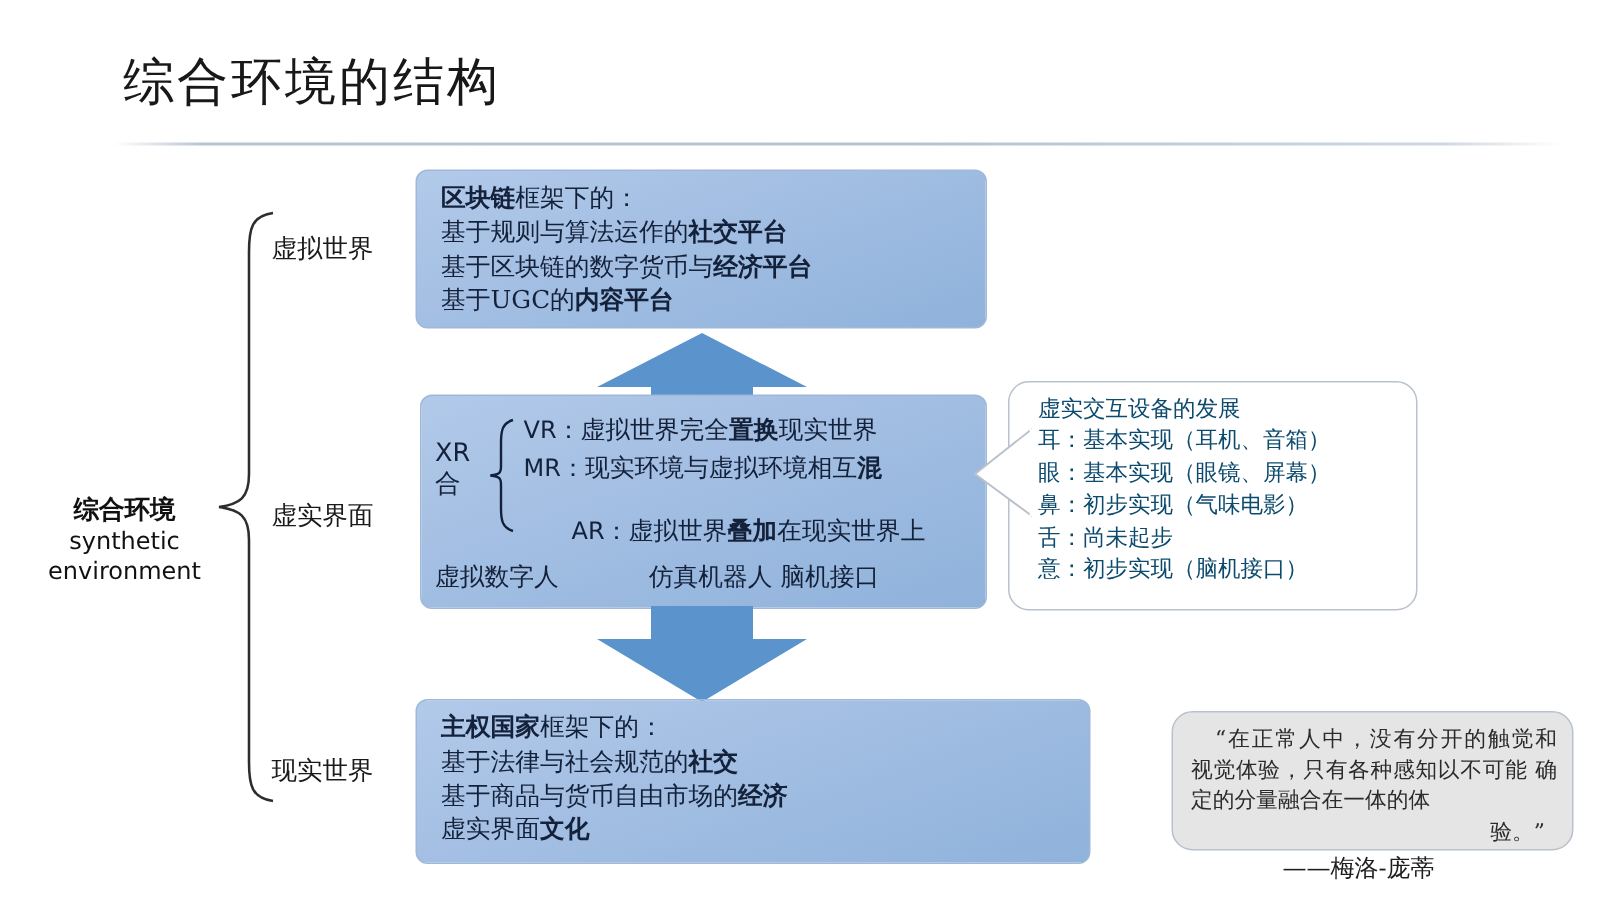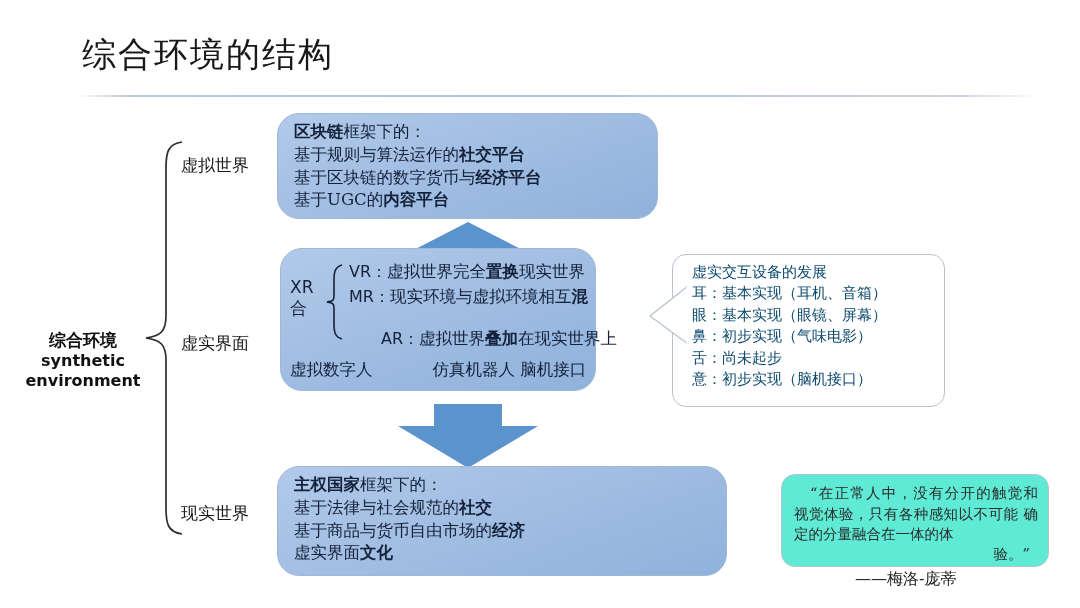--- a/index.html
+++ b/index.html
@@ -30,44 +30,44 @@
   #root-label {
     position: absolute; left: 22px; top: 330px; width: 122px;
     text-align: center; line-height: 1.24; color: #111;
   }
   #root-label .cn {
     font-family: "DejaVu Serif", "Liberation Serif", serif;
     font-size: 17px; font-weight: 700;
   }
   #root-label .en {
     font-family: "DejaVu Sans", "Liberation Sans", sans-serif;
-    font-size: 16px; font-weight: 700;
+    font-size: 16px; font-weight: 400;
   }
 
   
   .tier-label {
     position: absolute;
     font-family: "DejaVu Serif", "Liberation Serif", serif;
     font-size: 17px; color: #1a1a1a; white-space: nowrap;
   }
   #tier-0 { left: 181px; top: 154px; }
   #tier-1 { left: 181px; top: 332px; }
   #tier-2 { left: 181px; top: 502px; }
 
   
   .blue-box {
     position: absolute;
-    border-radius: 22px;
+    border-radius: 8px;
     background: linear-gradient(160deg, #b2caea 0%, #a4bfe3 40%, #8fb2db 100%);
     border: 1px solid #9fb8d8;
     font-family: "DejaVu Serif", "Liberation Serif", serif;
     color: #14213a;
   }
   #box-virtual { left: 277px; top: 113px; width: 381px; height: 106px; }
-  #box-xr      { left: 280px; top: 248px; width: 316px; height: 143px; }
+  #box-xr      { left: 280px; top: 263px; width: 378px; height: 143px; }
   #box-real    { left: 277px; top: 466px; width: 450px; height: 110px; }
 
   .box-lines { padding: 7px 0 0 16px; font-size: 16.5px; line-height: 1.38; }
   .box-lines b { font-weight: 700; }
 
   
   #box-xr .xr-wrap { position: relative; width: 100%; height: 100%; }
   #xr-label {
     position: absolute; left: 9px; top: 28px;
     font-family: "DejaVu Sans", "Liberation Sans", sans-serif;
@@ -103,21 +103,21 @@
   #callout-devices .ctail { position: absolute; left: 0; top: 30px; width: 40px; height: 62px; }
   #dev-list {
     position: absolute; left: 44px; top: 8px; width: 250px;
     font-family: "DejaVu Serif", "Liberation Serif", serif;
     font-size: 15px; line-height: 1.43; color: #0c4a6e;
   }
 
   
   #quote-box {
     position: absolute; left: 781px; top: 474px; width: 268px; height: 93px;
-    border: 1px solid #b9c2cc; border-radius: 14px; background: #5eead4;
+    border: 1px solid #b9c2cc; border-radius: 14px; background: #e5e5e5;
     font-family: "DejaVu Serif", "Liberation Serif", serif;
   }
   #quote-text {
     padding: 8px 10px 0 12px; font-size: 14.5px; line-height: 1.42;
     color: #2b2b2b; text-align: justify; text-indent: 16px;
   }
   #quote-end { text-align: right; font-size: 14.5px; padding-right: 18px; color:#2b2b2b; }
   #quote-attr {
     position: absolute; left: 855px; top: 569px;
     font-family: "DejaVu Serif", "Liberation Serif", serif;

